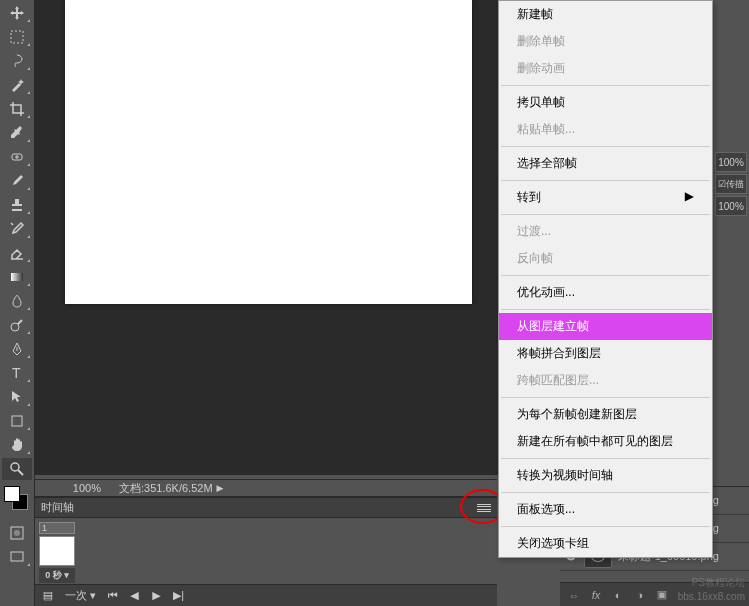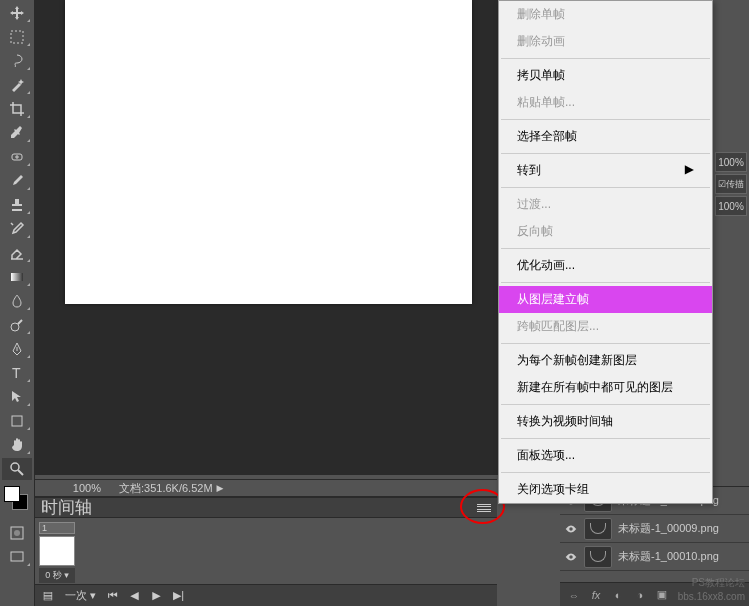--- a/index.html
+++ b/index.html
@@ -17,29 +17,29 @@
 
 .canvas-area { position: absolute; left: 35px; top: 0; width: 463px; height: 475px; background: #2a2a2a; }
 .canvas { position: absolute; left: 30px; top: 0; width: 407px; height: 304px; background: #fff; box-shadow: 0 0 4px rgba(0,0,0,0.5); }
 
 .status-bar { position: absolute; left: 35px; top: 479px; width: 462px; height: 18px; background: #535353; border-top: 1px solid #2a2a2a; border-bottom: 1px solid #2a2a2a; display: flex; align-items: center; font-size: 11px; color: #ccc; padding: 0 4px; }
 .status-bar .zoom { width: 70px; text-align: right; padding-right: 8px; }
 .status-bar .docinfo { padding-left: 10px; }
 .status-bar .arrow { margin-left: 4px; font-size: 9px; }
 
 .timeline { position: absolute; left: 35px; top: 497px; width: 462px; height: 109px; background: #535353; border-top: 1px solid #2a2a2a; }
-.timeline-header { height: 20px; background: #3f3f3f; border-bottom: 1px solid #2a2a2a; display: flex; align-items: center; padding: 0 6px; font-size: 17px; color: #ccc; position: relative; }
+.timeline-header { height: 20px; background: #3f3f3f; border-bottom: 1px solid #2a2a2a; display: flex; align-items: center; padding: 0 6px; font-size: 11px; color: #ccc; position: relative; }
 .timeline-menuicon { position: absolute; right: 4px; top: 3px; width: 18px; height: 14px; display: flex; flex-direction: column; justify-content: space-around; padding: 2px; cursor: pointer; }
 .timeline-menuicon span { height: 1px; background: #ccc; display: block; }
 
 .timeline-body { padding: 4px; display: flex; gap: 4px; }
 .frame-thumb { width: 36px; }
 .frame-num { font-size: 9px; color: #ccc; background: #666; padding: 0 2px; border: 1px solid #888; }
 .frame-img { width: 36px; height: 30px; background: #fff; border: 1px solid #888; margin-top: 2px; }
-.frame-time { font-size: 9px; color: #ccc; text-align: center; margin-top: 2px; background: #3f3f3f; padding: 1px; }
+.frame-time { font-size: 9px; color: #ccc; text-align: center; margin-top: 2px; background: #3f3f3f; padding: 1px; font-weight: bold; }
 
 .timeline-footer { position: absolute; bottom: 0; left: 0; right: 0; height: 22px; background: #3f3f3f; border-top: 1px solid #2a2a2a; display: flex; align-items: center; gap: 4px; padding: 0 4px; font-size: 11px; color: #ccc; }
 .tf-btn { width: 18px; height: 16px; display: flex; align-items: center; justify-content: center; cursor: pointer; }
 .tf-loop { padding: 0 4px; }
 
 .red-circle { position: absolute; left: 460px; top: 489px; width: 45px; height: 35px; border: 2px solid #e00; border-radius: 50%; pointer-events: none; z-index: 5; }
 
 .context-menu { position: absolute; left: 498px; top: 0; width: 215px; background: #f0f0f0; border: 1px solid #999; box-shadow: 2px 2px 6px rgba(0,0,0,0.3); z-index: 10; font-size: 12px; }
 .menu-item { padding: 5px 18px; color: #000; cursor: pointer; white-space: nowrap; }
 .menu-item.disabled { color: #999; cursor: default; }
@@ -247,36 +247,38 @@
     <div class="tf-btn">⏮</div>
     <div class="tf-btn">◀</div>
     <div class="tf-btn">▶</div>
     <div class="tf-btn">▶|</div>
   </div>
 </div>
 
 <div class="red-circle"></div>
 
 <div class="context-menu">
+  <div class="menu-item">新建帧</div>
   <div class="menu-item disabled">删除单帧</div>
   <div class="menu-item disabled">删除动画</div>
   <div class="menu-sep"></div>
   <div class="menu-item">拷贝单帧</div>
   <div class="menu-item disabled">粘贴单帧...</div>
   <div class="menu-sep"></div>
   <div class="menu-item">选择全部帧</div>
   <div class="menu-sep"></div>
   <div class="menu-item"><span>转到</span><span style="float:right">▶</span></div>
   <div class="menu-sep"></div>
   <div class="menu-item disabled">过渡...</div>
   <div class="menu-item disabled">反向帧</div>
   <div class="menu-sep"></div>
   <div class="menu-item">优化动画...</div>
   <div class="menu-sep"></div>
   <div class="menu-item highlighted">从图层建立帧</div>
+  <div class="menu-item">将帧拼合到图层</div>
   <div class="menu-item disabled">跨帧匹配图层...</div>
   <div class="menu-sep"></div>
   <div class="menu-item">为每个新帧创建新图层</div>
   <div class="menu-item">新建在所有帧中都可见的图层</div>
   <div class="menu-sep"></div>
   <div class="menu-item">转换为视频时间轴</div>
   <div class="menu-sep"></div>
   <div class="menu-item">面板选项...</div>
   <div class="menu-sep"></div>
   <div class="menu-item">关闭选项卡组</div>

